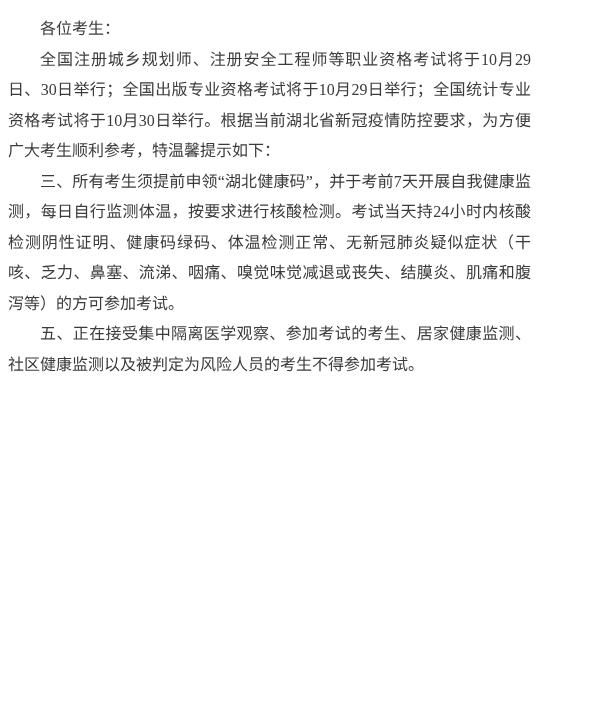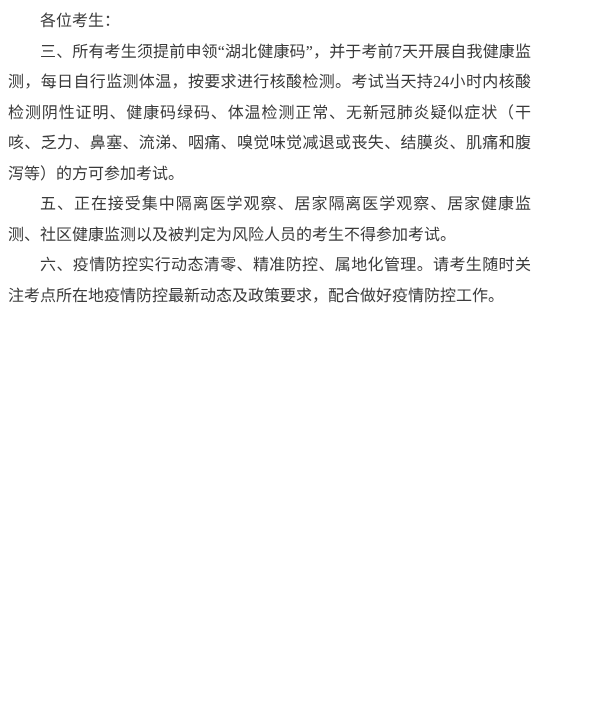--- a/index.html
+++ b/index.html
@@ -10,36 +10,36 @@
   }
   body {
     width: 602px;
     height: 705px;
     overflow: hidden;
   }
   .page {
     box-sizing: border-box;
     width: 567px;
     min-height: 705px;
-    padding: 6px 36px 8px 8px;
+    padding: 14px 36px 8px 8px;
     background: #ffffff;
     font-family: "Liberation Serif", "DejaVu Serif", serif;
     font-size: 16px;
     line-height: 30.5px;
     color: #3b3b3b;
     text-align: justify;
     border-radius: 25px;
   }
   .para {
     margin: 0;
     padding: 0;
     text-indent: 2em;
   }
 </style>
 </head>
 <body>
 
 <main class="page">
   <p class="para">各位考生：</p>
+  <p class="para">全国注册城乡规划师、注册安全工程师等职业资格考试将于10月29日、30日举行；全国出版专业资格考试将于10月29日举行；全国统计专业资格考试将于10月30日举行。根据当前湖北省新冠疫情防控要求，为方便广大考生顺利参考，特温馨提示如下：</p>
   <p class="para">三、所有考生须提前申领“湖北健康码”，并于考前7天开展自我健康监测，每日自行监测体温，按要求进行核酸检测。考试当天持24小时内核酸检测阴性证明、健康码绿码、体温检测正常、无新冠肺炎疑似症状（干咳、乏力、鼻塞、流涕、咽痛、嗅觉味觉减退或丧失、结膜炎、肌痛和腹泻等）的方可参加考试。</p>
-  <p class="para">五、正在接受集中隔离医学观察、居家隔离医学观察、居家健康监测、社区健康监测以及被判定为风险人员的考生不得参加考试。</p>
-  <p class="para">六、疫情防控实行动态清零、精准防控、属地化管理。请考生随时关注考点所在地疫情防控最新动态及政策要求，配合做好疫情防控工作。</p>
+  <p class="para">五、正在接受集中隔离医学观察、参加考试的考生、居家健康监测、社区健康监测以及被判定为风险人员的考生不得参加考试。</p>
 </main>
 
 </body></html>

